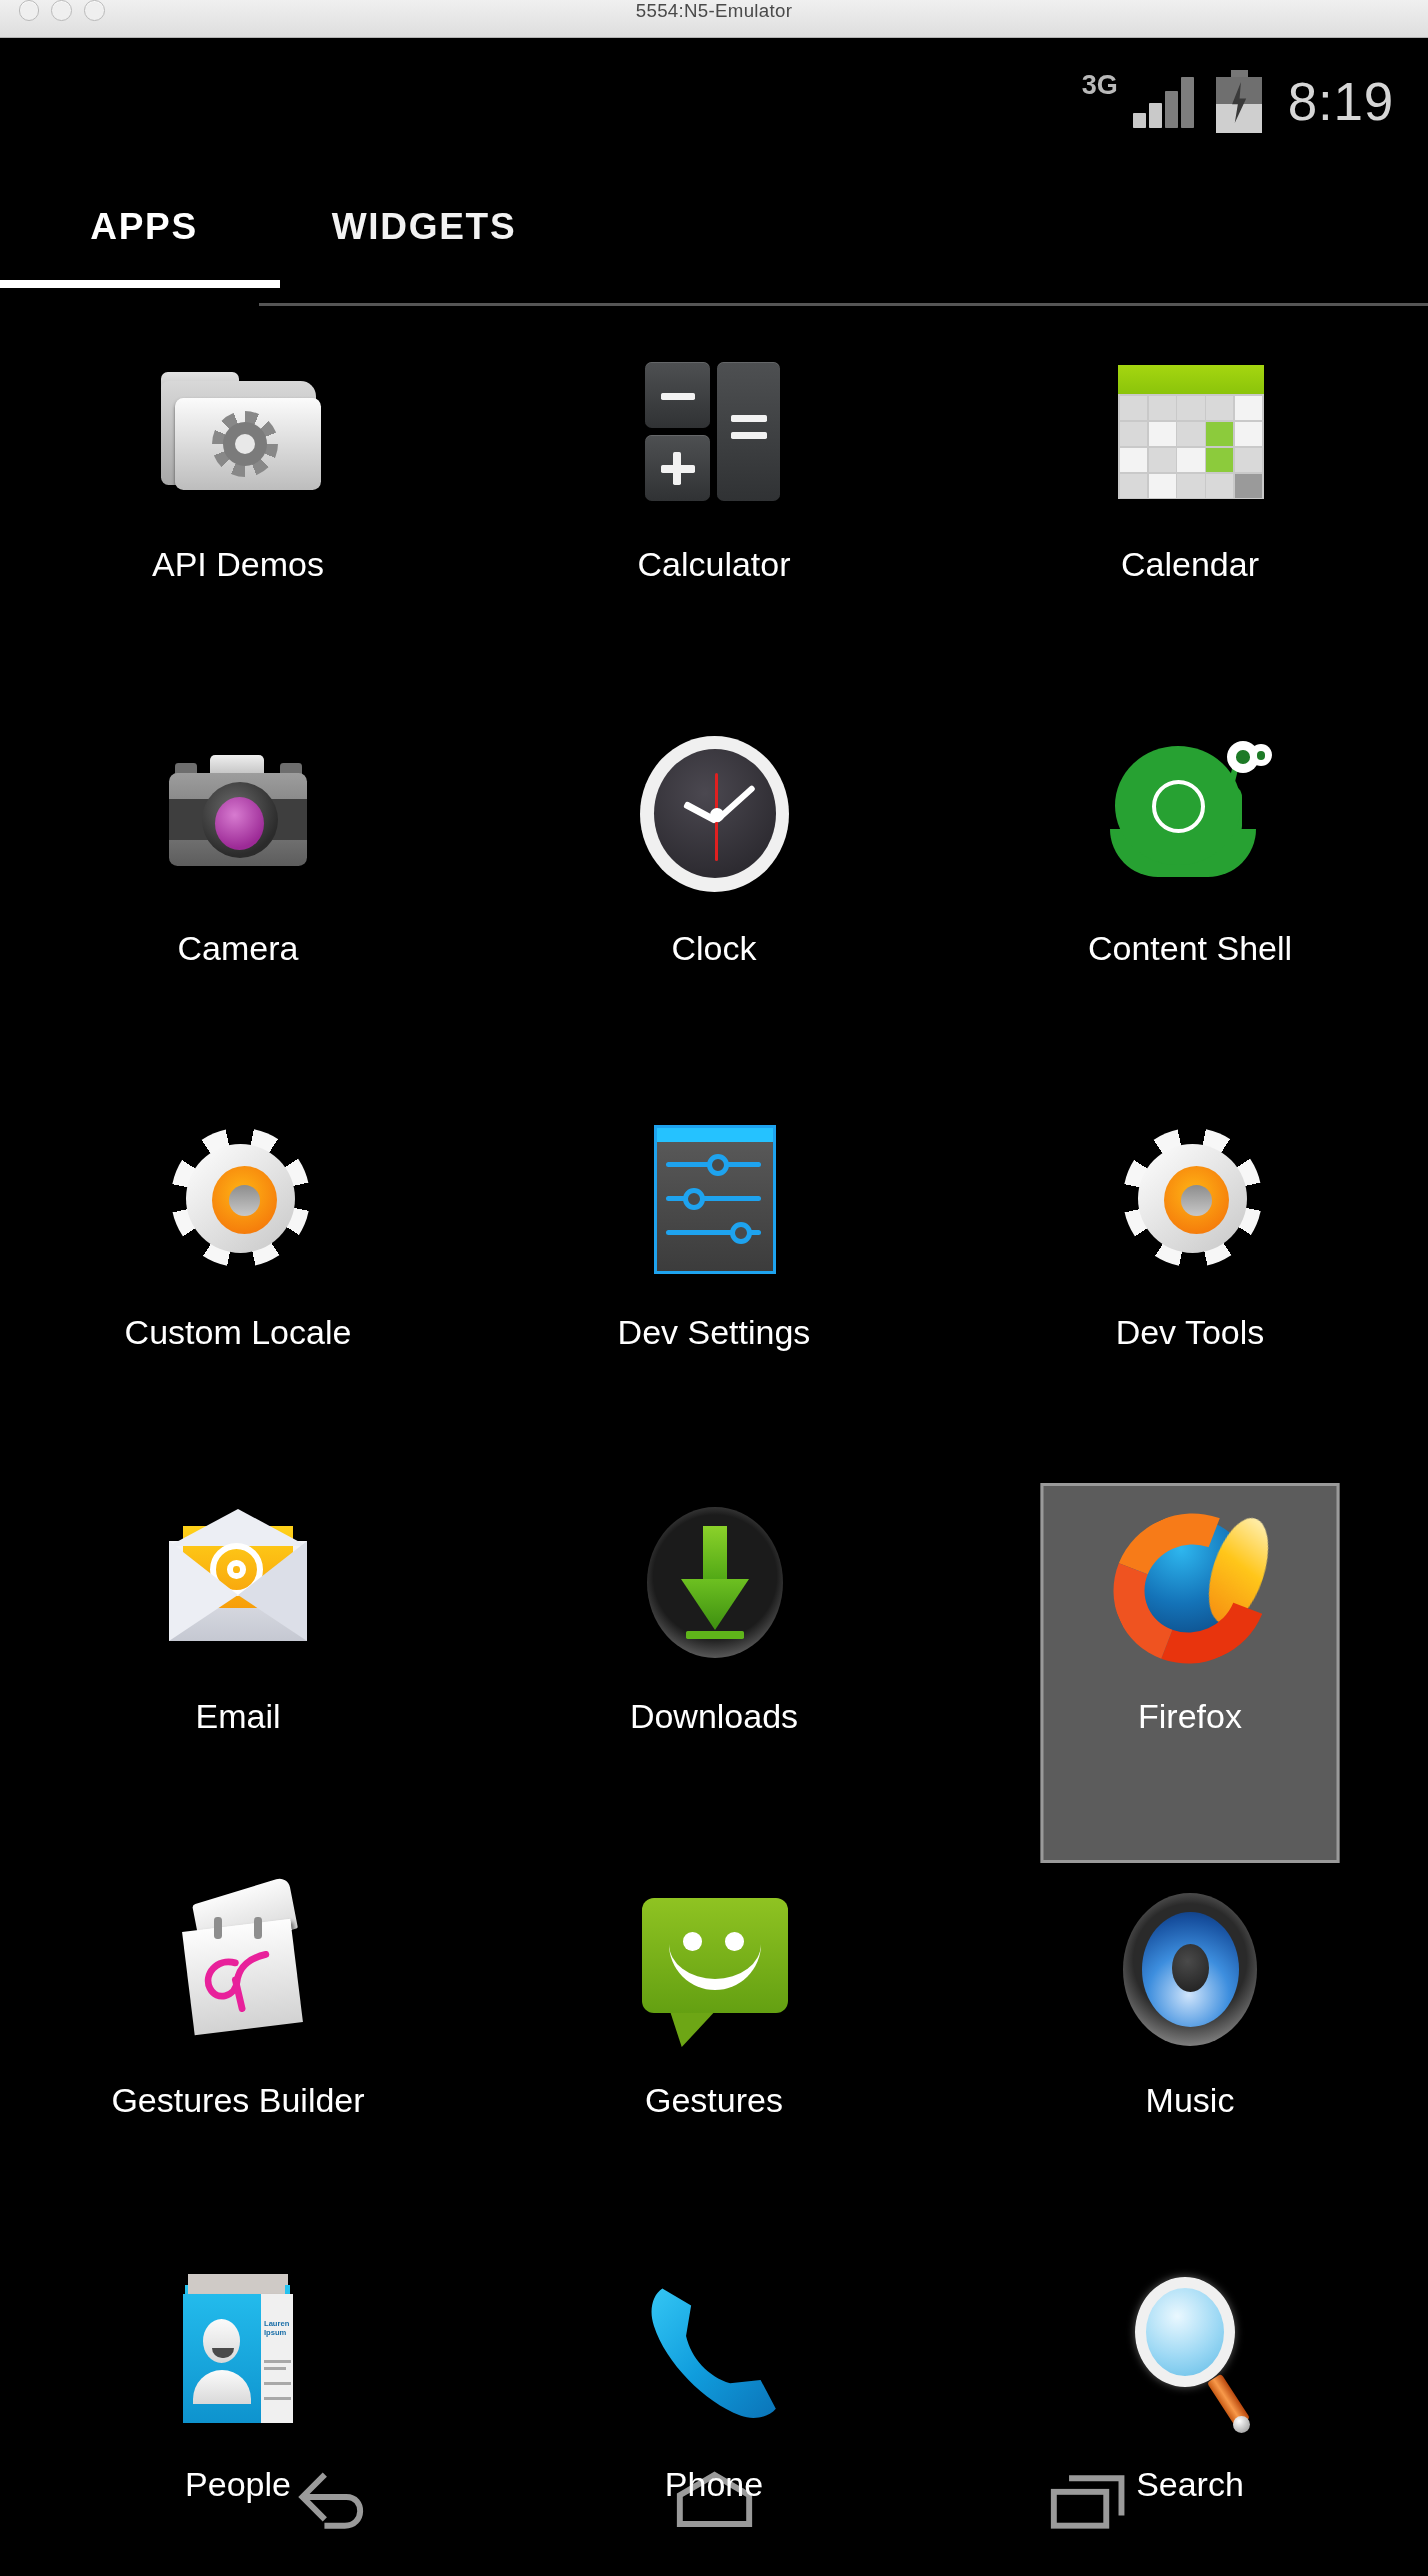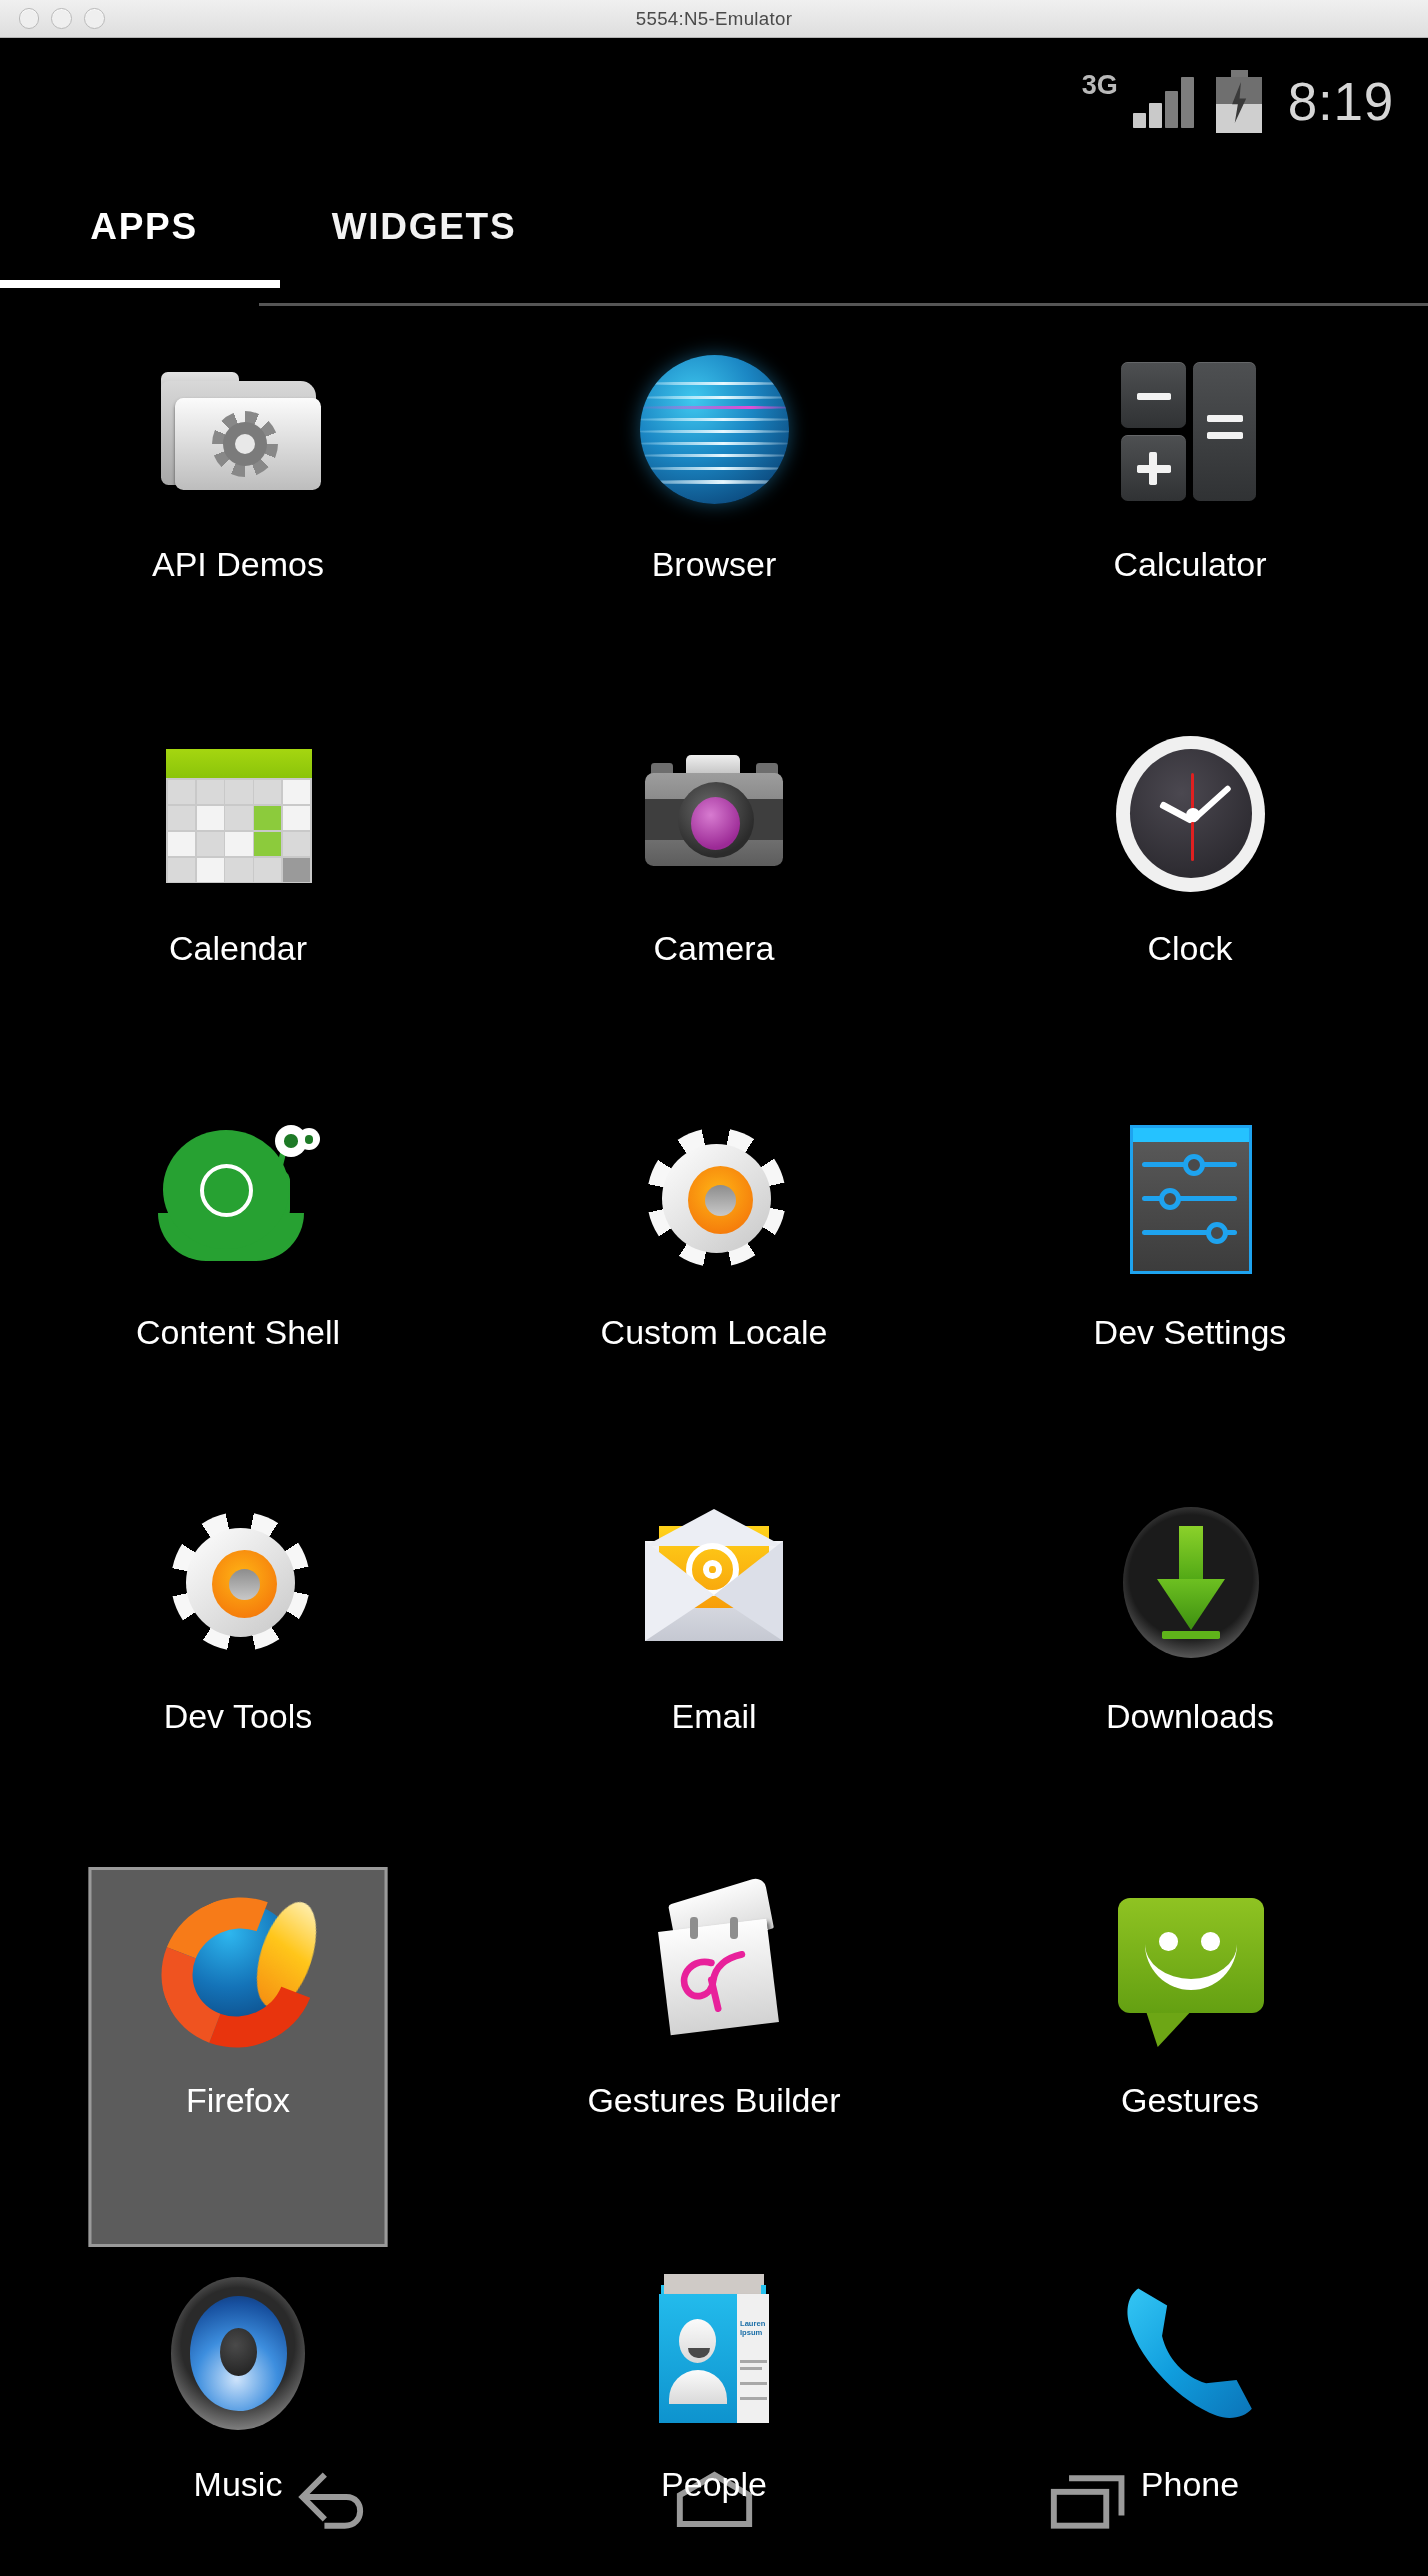--- a/index.html
+++ b/index.html
@@ -3,21 +3,21 @@
 <meta charset="utf-8">
 <style>
   html,body{margin:0;padding:0;background:#000;}
   body{width:1428px;height:2576px;font-family:"Liberation Sans",sans-serif;overflow:hidden;}
 
   
   .window-titlebar{
     height:38px;width:100%;
     background:linear-gradient(#f0f0f0,#dedede);
     border-bottom:0.8px solid #b4b4b4;
-    display:flex;align-items:center;position:relative;box-sizing:border-box;
+    display:flex;position:relative;box-sizing:border-box;
   }
   .traffic-lights{display:flex;gap:12px;padding-left:18.7px;}
   .tl{width:18.7px;height:18.7px;border-radius:50%;background:#efefef;
       border:1.3px solid #b9b9b9;box-shadow:inset 0 0.8px 0.8px rgba(255,255,255,.9);}
   .window-title{
     position:absolute;left:0;right:0;text-align:center;
     font-size:18.7px;color:#4a4a4a;letter-spacing:0.3px;
   }
 
   
@@ -331,37 +331,20 @@
 
       <div class="iconwrap">
         <div class="folder-tab"></div>
           <div class="folder-back"></div>
         <div class="folder-front"></div>
           <div class="gear small"></div>
       </div>
       <div class="label">API Demos</div>
     </div>
 
-    <div class="cell">
-
-      <div class="iconwrap">
-        <div class="globe">
-          <i class="lat w" style="top:18%"></i>
-            <i class="lat w" style="top:27%"></i>
-          <i class="lat m" style="top:34%"></i>
-            <i class="lat w" style="top:42%"></i>
-          <i class="lat w" style="top:50%"></i>
-            <i class="lat w" style="top:58%"></i>
-          <i class="lat w" style="top:66%"></i>
-            <i class="lat w" style="top:75%"></i>
-          <i class="lat w" style="top:84%"></i>
-        </div>
-      </div>
-      <div class="label">Browser</div>
-    </div>
 
     <div class="cell">
 
       <div class="iconwrap">
         <div class="calckey minus">
             <i class="bar" style="left:15.3px;top:31px;width:34px;height:6.8px;"></i>
           </div>
         <div class="calckey plus">
           <i class="bar" style="left:15.3px;top:30px;width:34px;height:7.6px;"></i>
           <i class="bar" style="left:28px;top:17px;width:7.6px;height:33px;"></i>

